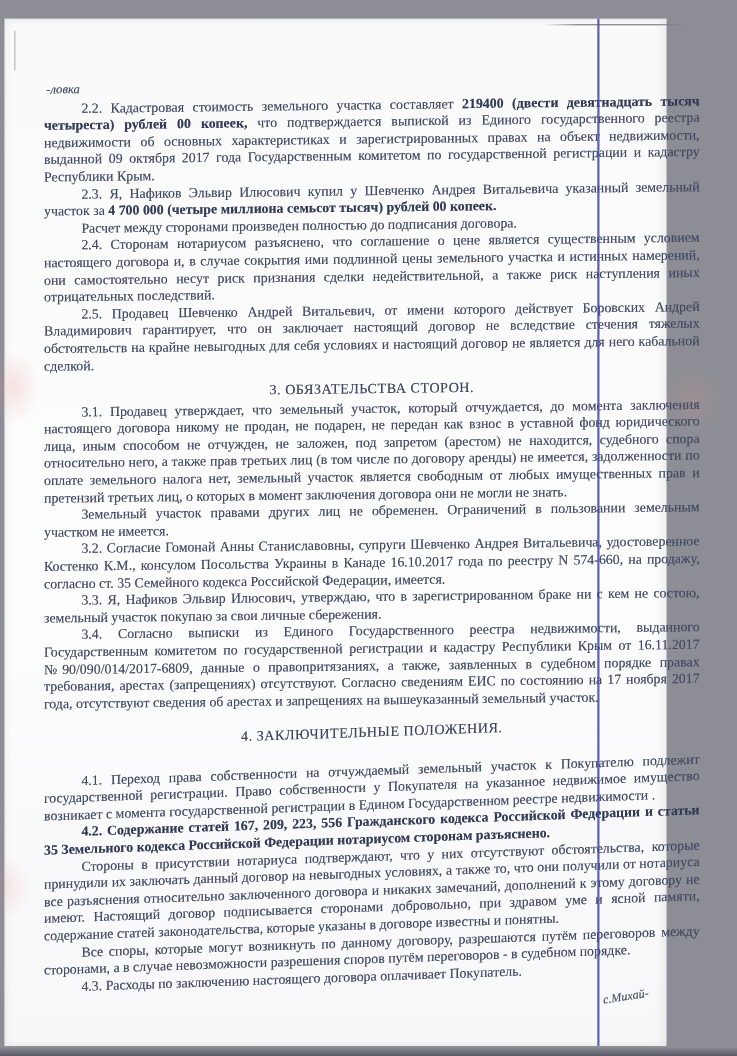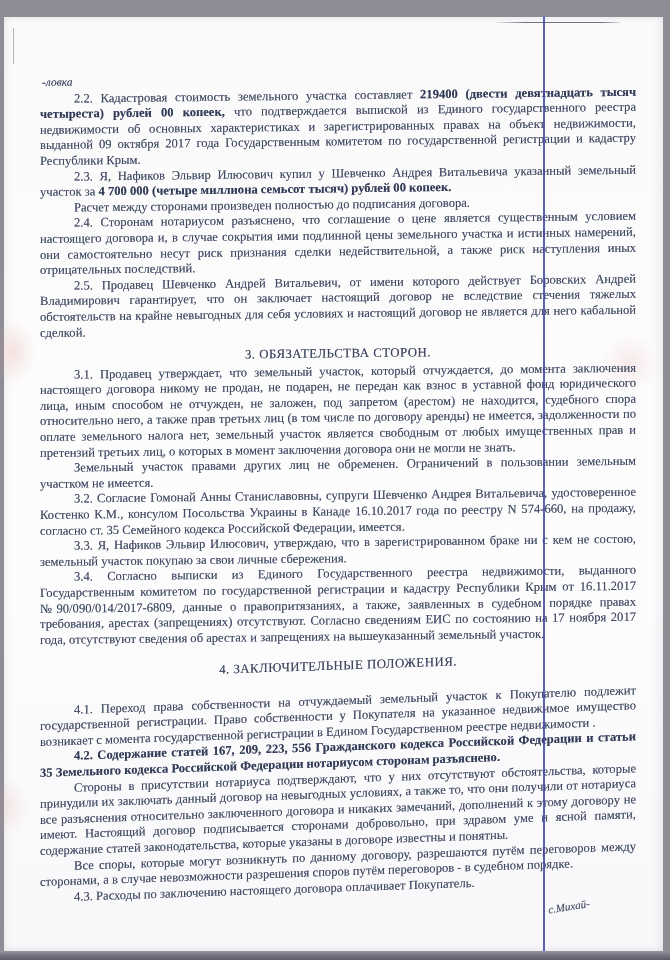--- a/index.html
+++ b/index.html
@@ -3,21 +3,21 @@
 <meta charset="utf-8">
 <style>
   html,body{margin:0;padding:0;}
   body{
     width:670px;height:960px;position:relative;overflow:hidden;
     background:#8d8e95;
     font-family:"Liberation Serif","DejaVu Serif",serif;
   }
   .photo{position:absolute;inset:0;}
   .paper{
-    position:absolute;left:4px;top:17px;width:659px;height:934px;
+    position:absolute;left:4px;top:17px;width:602px;height:934px;
     background:linear-gradient(180deg,#fafafb,#fdfdfe 55%,#f8f8fa);
     box-shadow:inset -4px 0 8px rgba(40,40,60,.07), inset 3px 0 6px rgba(40,40,60,.05);
   }
   .bottom-edge{
     position:absolute;left:0;right:0;bottom:0;height:9px;
     background:linear-gradient(180deg,#97979e 0%,#7b7c86 35%,#5a5b66 100%);
   }
   .vline{
     position:absolute;left:539px;top:0;width:2px;height:100%;
     background:#4145a1;opacity:.85;

